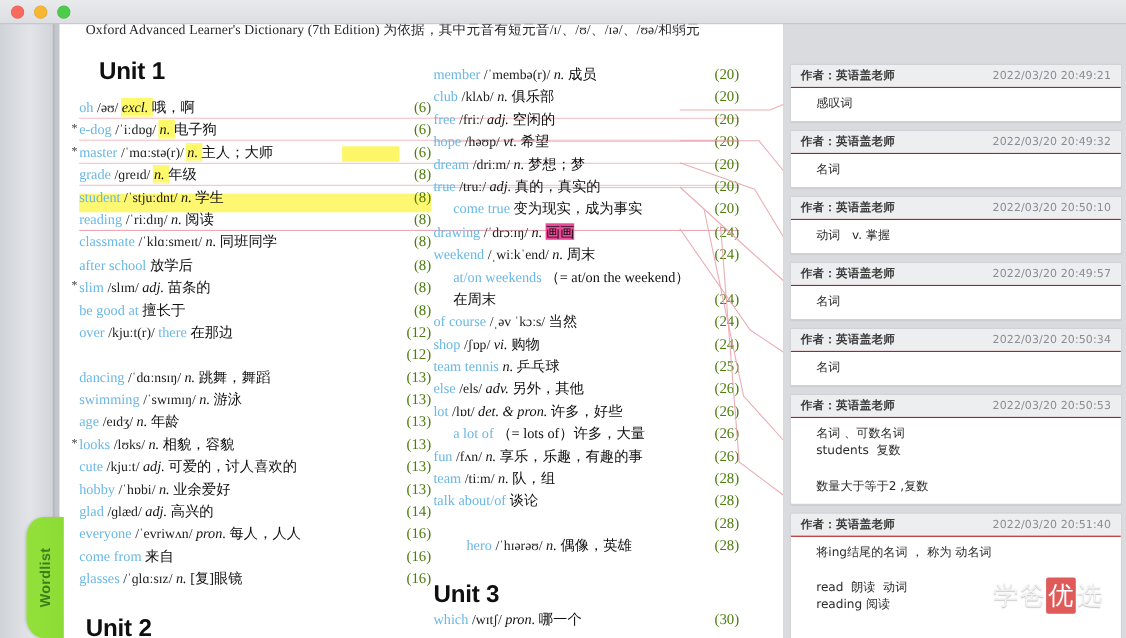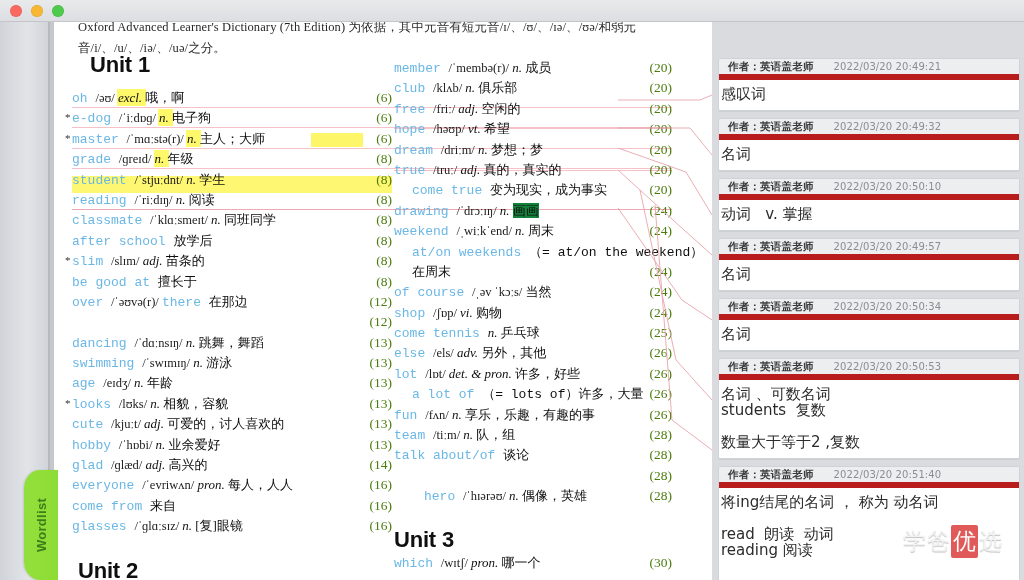--- a/index.html
+++ b/index.html
@@ -73,21 +73,21 @@
     font-family:"Liberation Serif","DejaVu Serif",serif;
     font-size:13px; color:#1d1d1d; white-space:nowrap;
   }
   .wrow .txt { position:absolute; left:0; top:0; }
   .wrow.ind .txt { left:18px; }
   .wrow .pg {
     position:absolute; right:0; top:0;
     font-family:"Liberation Serif","DejaVu Serif",serif;
     font-size:13.5px; color:#4d7c0f;
   }
-  .hw { color:#6ab6e3;font-family:Liberation Mono, monospace; }
+  .hw { color:#6ab6e3; }
   .ipa { color:#222; font-size:12.5px; }
   .pos { font-style:italic; color:#111; }
   .cn { color:#111; font-size:13px; }
   .star { position:absolute; left:-7px; top:-1px; font-size:11px; color:#333; }
 
   .hl { background:#fcf76a; box-shadow:0 0 0 1px #fcf76a; }
   .hl-row {
     position:absolute; background:#fcf469; opacity:.95;
   }
   .hl-box { position:absolute; background:#fcf469; }
@@ -132,37 +132,37 @@
     background:#d9dbdf;
   }
   .cards { position:absolute; left:6px; top:58px; width:302px; }
   .card {
     width:302px; background:#ffffff;
     border:1px solid #cfd2d6; border-radius:2px;
     margin-bottom:7px; overflow:hidden;
     box-shadow:0 1px 0 rgba(0,0,0,.05);
   }
   .card-head {
-    display:flex; align-items:center; 
-    background:#eceef0; border-bottom:6px solid #b91c1c;
-    padding:4px 9px 4px 9px; height:21px;gap:20px;
+    display:flex; align-items:center; justify-content:space-between;
+    background:#eceef0; border-bottom:1px solid #b91c1c;
+    padding:4px 9px 4px 9px; height:21px;
   }
   .card-author {
     font-family:"DejaVu Sans","Liberation Sans",sans-serif;
     font-size:10.5px; color:#3b3b3b; font-weight:bold;
     letter-spacing:.2px;
   }
   .card-time {
     font-family:"DejaVu Sans","Liberation Sans",sans-serif;
     font-size:10px; color:#8a8d91; letter-spacing:.1px;
   }
   .card-body {
-    padding:6px 9px 8px 2px;
+    padding:6px 9px 8px 23px;
     font-family:"DejaVu Sans","Liberation Sans",sans-serif;
-    font-size:15px; color:#2b2b2b; line-height:16px;
+    font-size:11px; color:#2b2b2b; line-height:16px;
     white-space:pre-wrap;
   }
 
   
   .watermark {
     position:absolute; right:22px; bottom:22px;
     display:flex; align-items:center; gap:1px;
     z-index:60; user-select:none;
   }
   .wm-ch {
@@ -189,21 +189,20 @@
 
   <div class="leftgutter"></div>
   <div class="gutter-edge"></div>
 
   <div class="page">
     <div class="page-inner">
 
       <div class="intro">
         <div class="ln clip">带在本教科书中首次出现时的页码。带*号的单词只要求掌握、听得懂、不要求拼写。单词音标以</div>
         <div class="ln">Oxford Advanced Learner's Dictionary (7th Edition) 为依据，其中元音有短元音/ɪ/、/ʊ/、/ɪə/、/ʊə/和弱元</div>
-        <div class="ln">音/i/、/u/、/iə/、/uə/之分。</div>
       </div>
 
       <div class="unit-head" style="left:36px; top:52px;text-align:center;">Unit 1</div>
       <div class="unit-head" style="left:24px; top:558px;">Unit 2</div>
       <div class="unit-head" style="left:340px; top:527px;">Unit 3</div>
 
       <div class="hl-row" style="left:18px; top:176px; width:320px; height:17px;"></div>
       <div class="hl-box" style="left:257px; top:133px; width:52px; height:14px;"></div>
 
       <div class="pinkline" style="left:18px;  top:107px; width:600px;"></div>
@@ -249,21 +248,21 @@
           </div>
           <div class="wrow">
             <span class="txt"><span class="star">*</span><span class="hw">slim </span><span class="ipa">/slɪm/ </span><span class="pos">adj. </span><span class="cn">苗条的</span></span>
             <span class="pg">(8)</span>
           </div>
           <div class="wrow">
             <span class="txt"><span class="hw">be good at </span><span class="cn">擅长于</span></span>
             <span class="pg">(8)</span>
           </div>
           <div class="wrow">
-            <span class="txt"><span class="hw">over </span><span class="ipa">/ˈəʊvə(r)/ </span><span class="hw">there </span><span class="cn">在那边</span></span>
+            <span class="txt"><span class="hw">over </span><span class="ipa">/kjuːt(r)/ </span><span class="hw">there </span><span class="cn">在那边</span></span>
             <span class="pg">(12)</span>
           </div>
           <div class="wrow">
             <span class="pg">(12)</span>
           </div>
           <div class="wrow">
             <span class="txt"><span class="hw">dancing </span><span class="ipa">/ˈdɑːnsɪŋ/ </span><span class="pos">n. </span><span class="cn">跳舞，舞蹈</span></span>
             <span class="pg">(13)</span>
           </div>
           <div class="wrow">
@@ -326,21 +325,21 @@
           </div>
           <div class="wrow">
             <span class="txt"><span class="hw">true </span><span class="ipa">/truː/ </span><span class="pos">adj. </span><span class="cn">真的，真实的</span></span>
             <span class="pg">(20)</span>
           </div>
           <div class="wrow ind">
             <span class="txt"><span class="hw">come true </span><span class="cn">变为现实，成为事实</span></span>
             <span class="pg">(20)</span>
           </div>
           <div class="wrow">
-            <span class="txt"><span class="hw">drawing </span><span class="ipa">/ˈdrɔːɪŋ/ </span><span class="pos">n. </span><span class="cn" style="background: #15803d;">画画</span></span>
+            <span class="txt"><span class="hw">drawing </span><span class="ipa">/ˈdrɔːɪŋ/ </span><span class="pos">n. </span><span class="cn" style="background: #ec4899;">画画</span></span>
             <span class="pg">(24)</span>
           </div>
           <div class="wrow">
             <span class="txt"><span class="hw">weekend </span><span class="ipa">/ˌwiːkˈend/ </span><span class="pos">n. </span><span class="cn">周末</span></span>
             <span class="pg">(24)</span>
           </div>
           <div class="wrow ind">
             <span class="txt"><span class="hw">at/on weekends </span><span class="cn hw">（= at/on the weekend）</span></span>
           </div>
           <div class="wrow ind">
@@ -349,21 +348,21 @@
           </div>
           <div class="wrow">
             <span class="txt"><span class="hw">of course </span><span class="ipa">/ˌəv ˈkɔːs/ </span><span class="cn">当然</span></span>
             <span class="pg">(24)</span>
           </div>
           <div class="wrow">
             <span class="txt"><span class="hw">shop </span><span class="ipa">/ʃɒp/ </span><span class="pos">vi. </span><span class="cn">购物</span></span>
             <span class="pg">(24)</span>
           </div>
           <div class="wrow">
-            <span class="txt"><span class="hw">come tennis </span><span class="pos">n. </span><span class="cn">乒乓球</span></span>
+            <span class="txt"><span class="hw">team tennis </span><span class="pos">n. </span><span class="cn">乒乓球</span></span>
             <span class="pg">(25)</span>
           </div>
           <div class="wrow">
             <span class="txt"><span class="hw">else </span><span class="ipa">/els/ </span><span class="pos">adv. </span><span class="cn">另外，其他</span></span>
             <span class="pg">(26)</span>
           </div>
           <div class="wrow">
             <span class="txt"><span class="hw">lot </span><span class="ipa">/lɒt/ </span><span class="pos">det. &amp; pron. </span><span class="cn">许多，好些</span></span>
             <span class="pg">(26)</span>
           </div>

